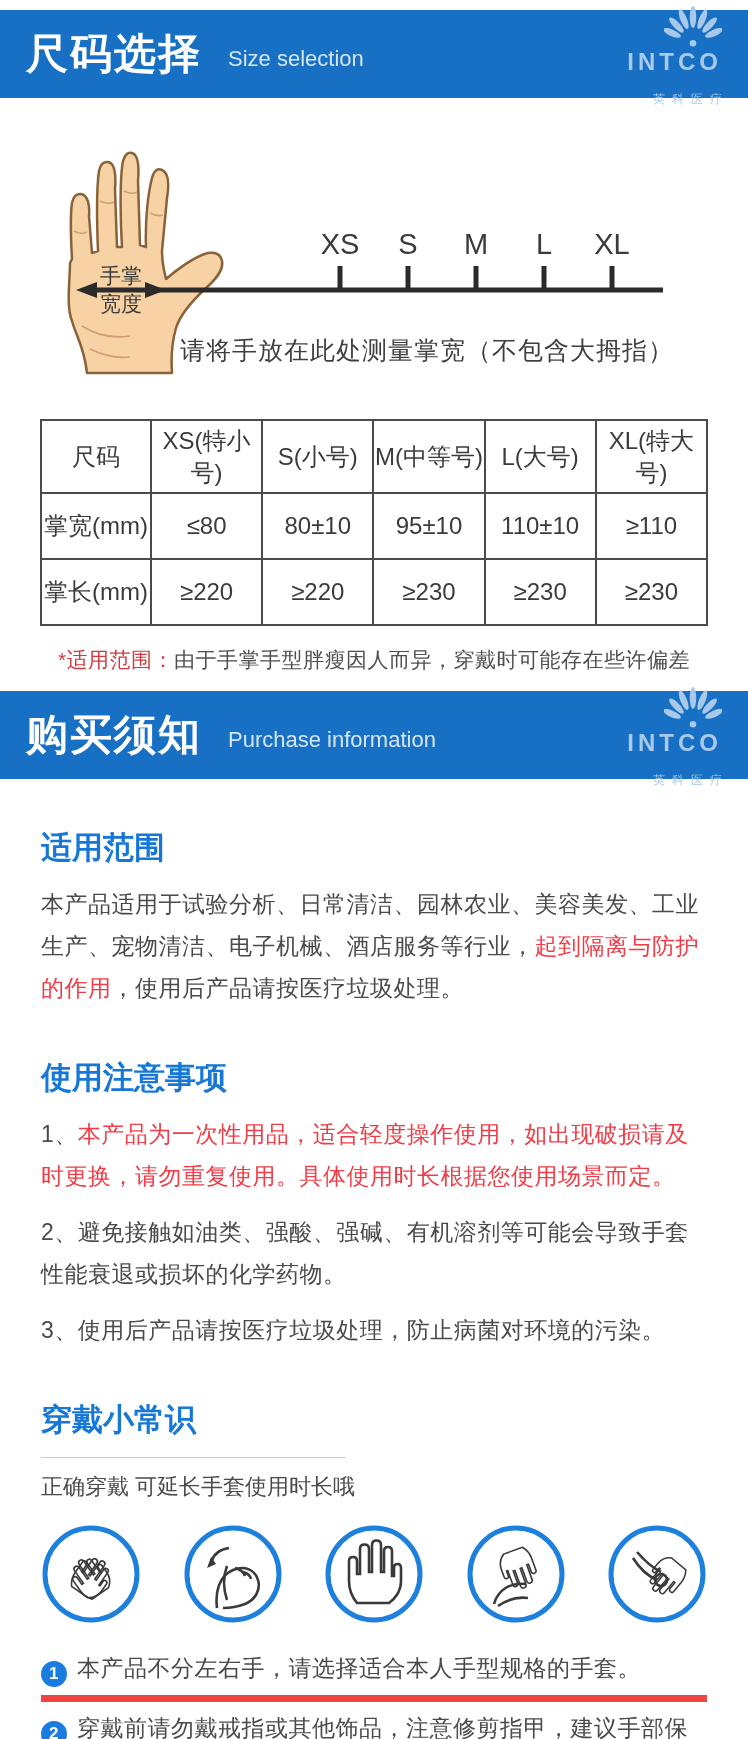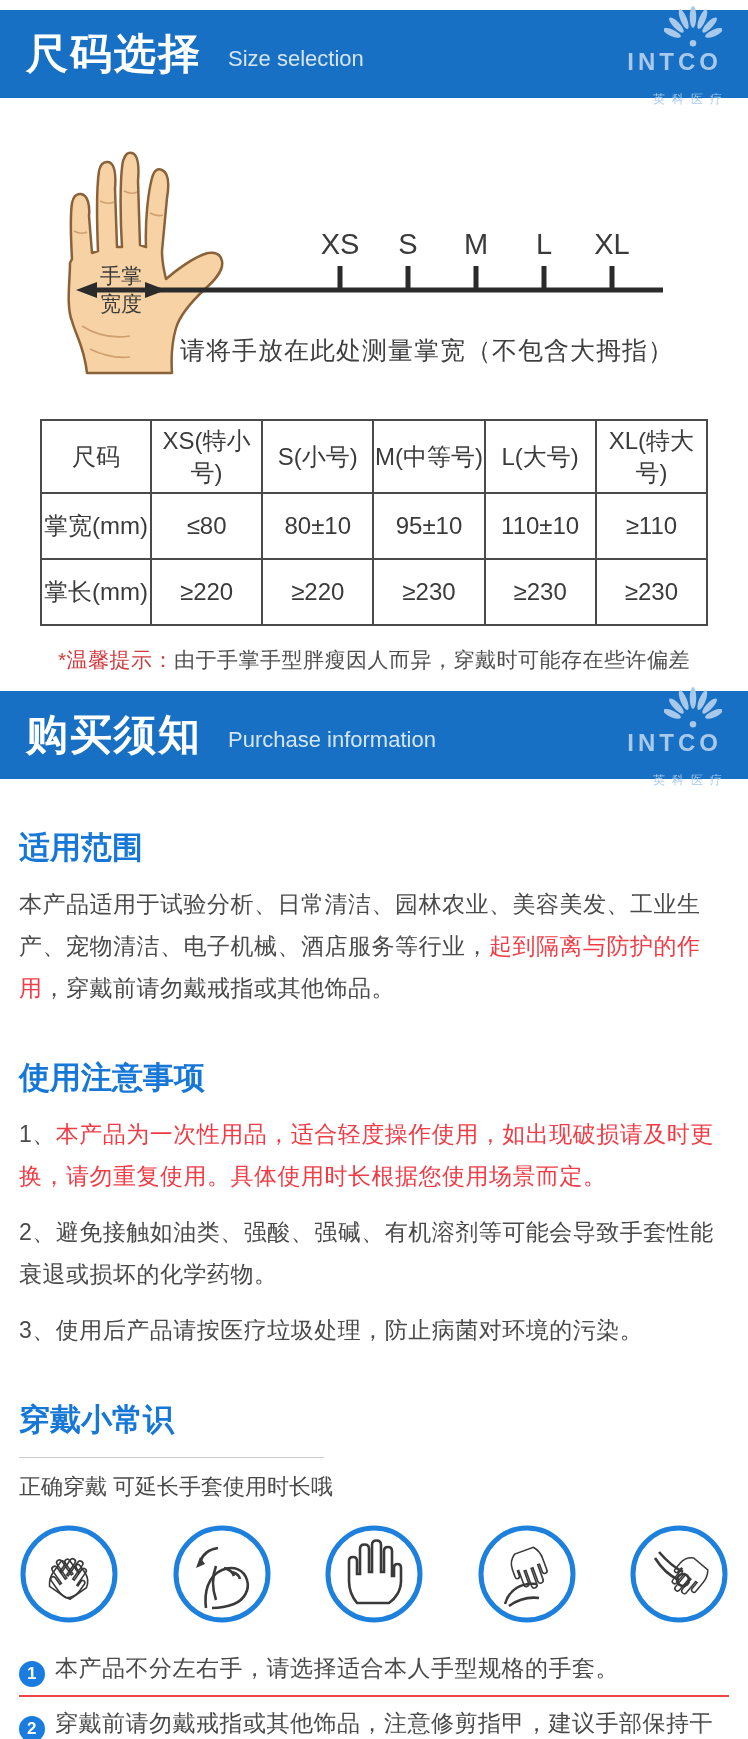--- a/index.html
+++ b/index.html
@@ -21,32 +21,32 @@
   
   .size-table{width:668px;margin:0 auto;border-collapse:collapse;table-layout:fixed;}
   .size-table th,.size-table td{border:2px solid #4a4a4a;text-align:center;vertical-align:middle;color:#3b3b3b;font-weight:normal;font-size:24px;padding:0;}
   .size-table th{height:71px;}
   .size-table td{height:64px;}
   .size-table .col-label{width:108px;}
   
   .tip{margin-top:20px;text-align:center;font-size:21px;color:#4f4f4f;letter-spacing:.5px;}
   .tip-prefix{color:#cf3a3e;}
   
-  .section{padding:0 19px;}
+  .section{padding:0 41px;}
   .sec-heading{font-size:31px;color:#1677d6;font-weight:bold;margin:48px 0 0;}
   .body-p{font-size:23px;color:#4a4a4a;line-height:42px;margin:14px 0 0;letter-spacing:.5px;}
   .red{color:#f03c46;}
   .rule{width:305px;height:1px;background:#cccccc;margin-top:16px;}
   .subtitle{font-size:22px;color:#4a4a4a;margin-top:14px;}
   
   .icons{display:flex;justify-content:space-between;margin-top:22px;}
   .icon-circle svg{display:block;}
   
   .steps{margin-top:18px;}
-  .step{border-bottom:2px solid #ef4444;padding:8px 0;font-size:23px;color:#4a4a4a;line-height:37px;letter-spacing:.5px;}
+  .step{border-bottom:7px solid #ef4444;padding:8px 0;font-size:23px;color:#4a4a4a;line-height:37px;letter-spacing:.5px;}
   .badge{display:inline-flex;width:26px;height:26px;border-radius:50%;background:#1b7ce0;color:#fff;font-size:17px;font-weight:bold;align-items:center;justify-content:center;margin-right:10px;vertical-align:-3px;}
 </style>
 </head>
 <body>
 
 <div class="page">
 
   <div class="banner banner-first">
     <div class="banner-titles">
       <span class="banner-cn">尺码选择</span>
@@ -140,21 +140,21 @@
       <td>≥220</td>
       <td>≥220</td>
       <td>≥230</td>
       <td>≥230</td>
       <td>≥230</td>
     </tr>
   </tbody>
     </table>
 
   <div class="tip">
-    <span class="tip-prefix">*温馨提示：</span><span>由于手掌手型胖瘦因人而异，穿戴时可能存在些许偏差</span>
+    <span class="tip-prefix">*适用范围：</span><span>由于手掌手型胖瘦因人而异，穿戴时可能存在些许偏差</span>
   </div>
 
   <div class="banner banner-second">
     <div class="banner-titles">
       <span class="banner-cn">购买须知</span>
       <span class="banner-en">Purchase information</span>
     </div>
     <div class="logo">
       <svg width="58" height="44" viewBox="0 0 60 46">
         <g fill="#a9c9ea">
@@ -168,21 +168,21 @@
           <circle cx="30" cy="41" r="3.4"></circle>
         </g>
       </svg>
       <span class="logo-intco">INTCO</span>
       <span class="logo-cn">英科医疗</span>
     </div>
   </div>
 
   <div class="section">
     <h2 class="sec-heading">适用范围</h2>
-    <p class="body-p"><span>本产品适用于试验分析、日常清洁、园林农业、美容美发、工业生产、宠物清洁、电子机械、酒店服务等行业，</span><span class="red">起到隔离与防护的作用</span><span>，穿戴前请勿戴戒指或其他饰品。</span></p>
+    <p class="body-p"><span>本产品适用于试验分析、日常清洁、园林农业、美容美发、工业生产、宠物清洁、电子机械、酒店服务等行业，</span><span class="red">起到隔离与防护的作用</span><span>，使用后产品请按医疗垃圾处理。</span></p>
   </div>
 
   <div class="section">
     <h2 class="sec-heading">使用注意事项</h2>
     <p class="body-p"><span>1、</span><span class="red">本产品为一次性用品，适合轻度操作使用，如出现破损请及时更换，请勿重复使用。具体使用时长根据您使用场景而定。</span></p>
     <p class="body-p">2、避免接触如油类、强酸、强碱、有机溶剂等可能会导致手套性能衰退或损坏的化学药物。</p>
     <p class="body-p">3、使用后产品请按医疗垃圾处理，防止病菌对环境的污染。</p>
   </div>
 
   <div class="section">

